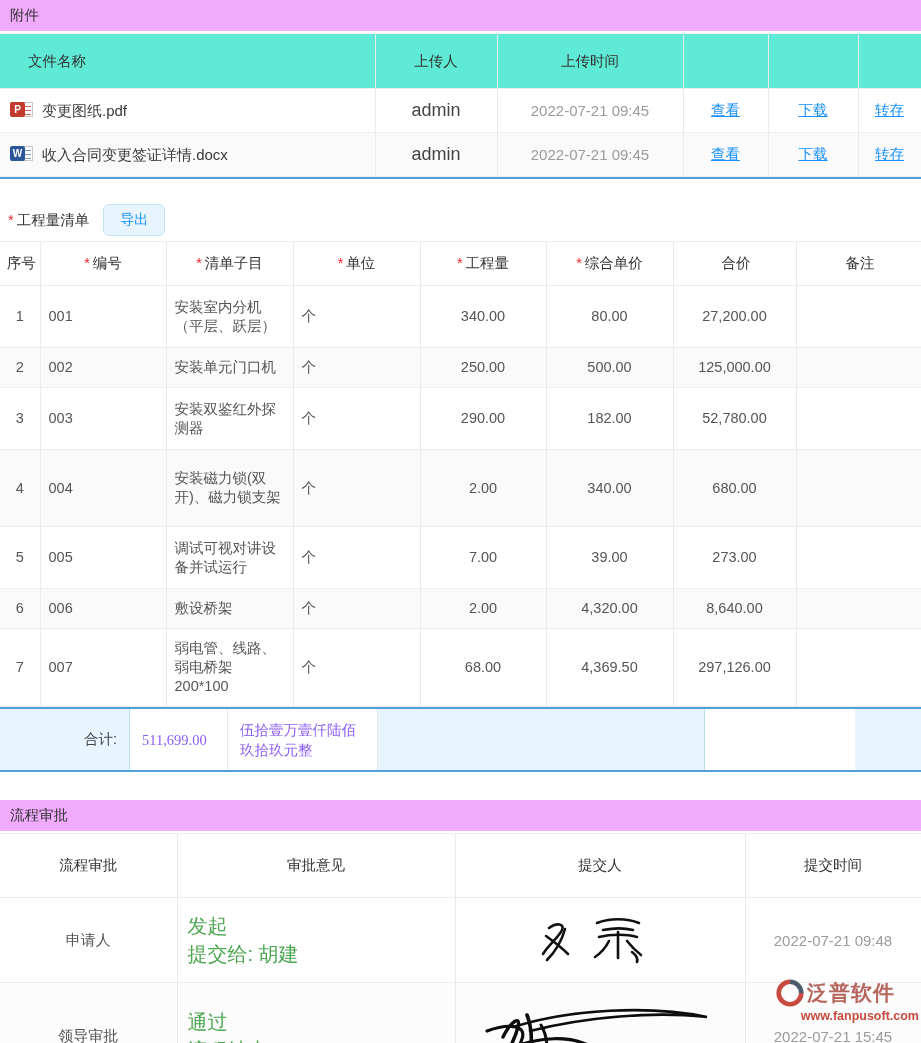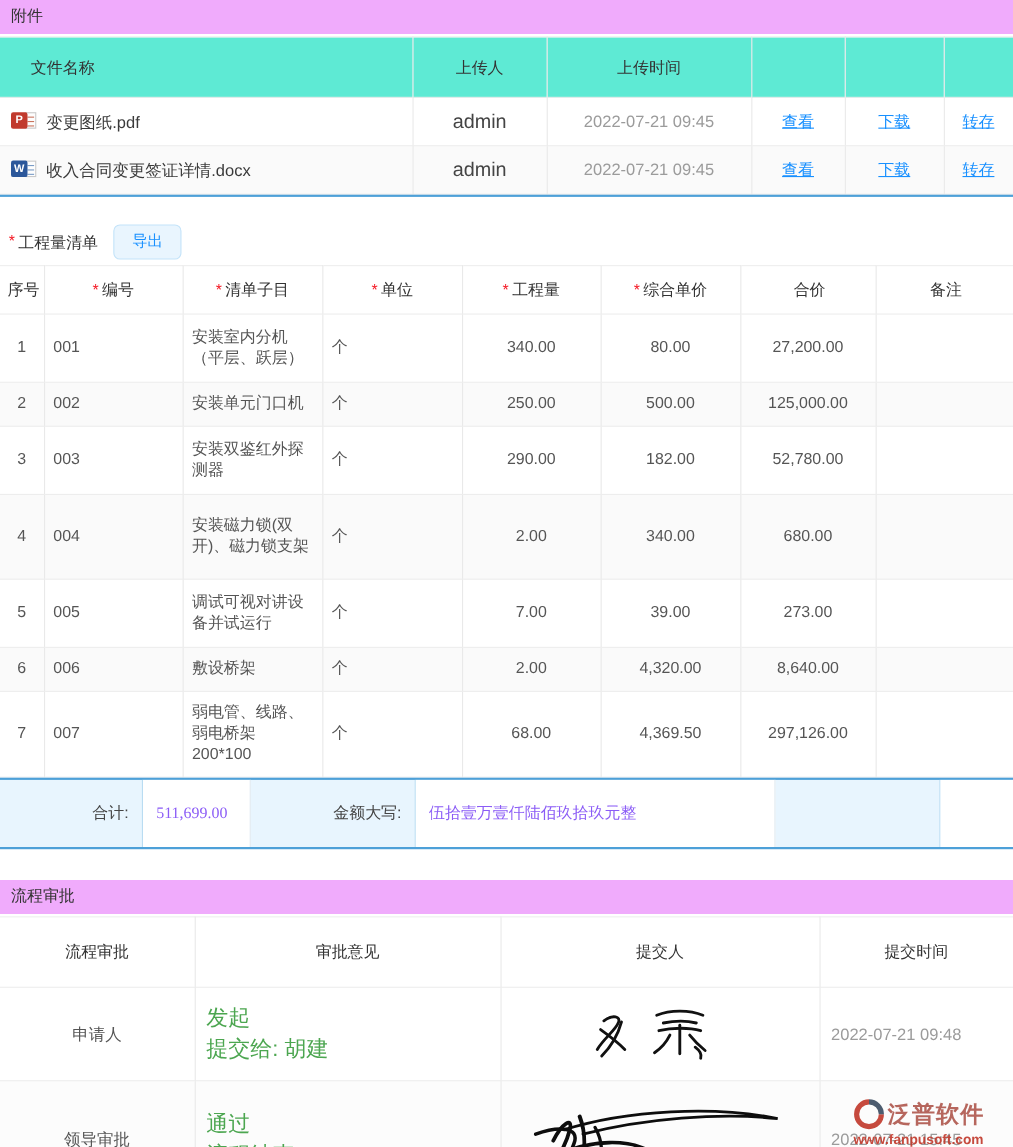--- a/index.html
+++ b/index.html
@@ -72,26 +72,26 @@
     overflow-wrap:anywhere; line-height:20px;font-family:Liberation Serif, serif; }
 
   
   .spacer28 { height:28px; }
   .appr-table th { height:64px; text-align:center; }
   .appr-table td { padding:14px 10px; }
   .appr-table tbody tr:nth-child(even) td { background:#fcfcfc; }
   .appr-table .node { text-align:center; color:#555; font-size:15px; }
   .appr-table .opinion { color:#4ca650; font-size:20px; line-height:28px; }
   .appr-table .sig-cell { text-align:center; }
-  .appr-table .time-cell { color:#9b9b9b; font-size:15px; }
+  .appr-table .time-cell { text-align:center; color:#9b9b9b; font-size:15px; }
 
   .sig-svg { display:inline-block; vertical-align:middle; }
 
   
-  .watermark { position:absolute; right:2px; bottom:0; width:168px; text-align:center;
+  .watermark { position:absolute; right:2px; bottom:20px; width:168px; text-align:right;
     z-index:9; opacity:.92; pointer-events:none; }
   .wm-row { display:flex; align-items:center; justify-content:center; gap:2px; }
   .wm-brand { font-size:21px; font-weight:bold; color:#b05a50; letter-spacing:1px; }
   .wm-url { font-size:12.5px; font-weight:bold; color:#c23b2e; margin-top:1px; }
 </style>
 </head>
 <body>
 
 <div class="section-bar">附件</div>
 <div class="gap2"></div>
@@ -255,21 +255,20 @@
         <td class="c">4,369.50</td>
       <td class="c">297,126.00</td>
         <td class="l"></td>
     </tr>
   </tbody>
 </table>
 
 <div class="total-row">
   <div class="lbl">合计:</div>
   <div class="val">511,699.00</div>
-  <div class="lbl">金额大写:</div>
   <div class="val">伍拾壹万壹仟陆佰玖拾玖元整</div>
   <div></div>
   <div class="val"></div>
 </div>
 
 <div class="spacer28"></div>
 
 <div class="section-bar">流程审批</div>
 <div class="gap2"></div>
 

